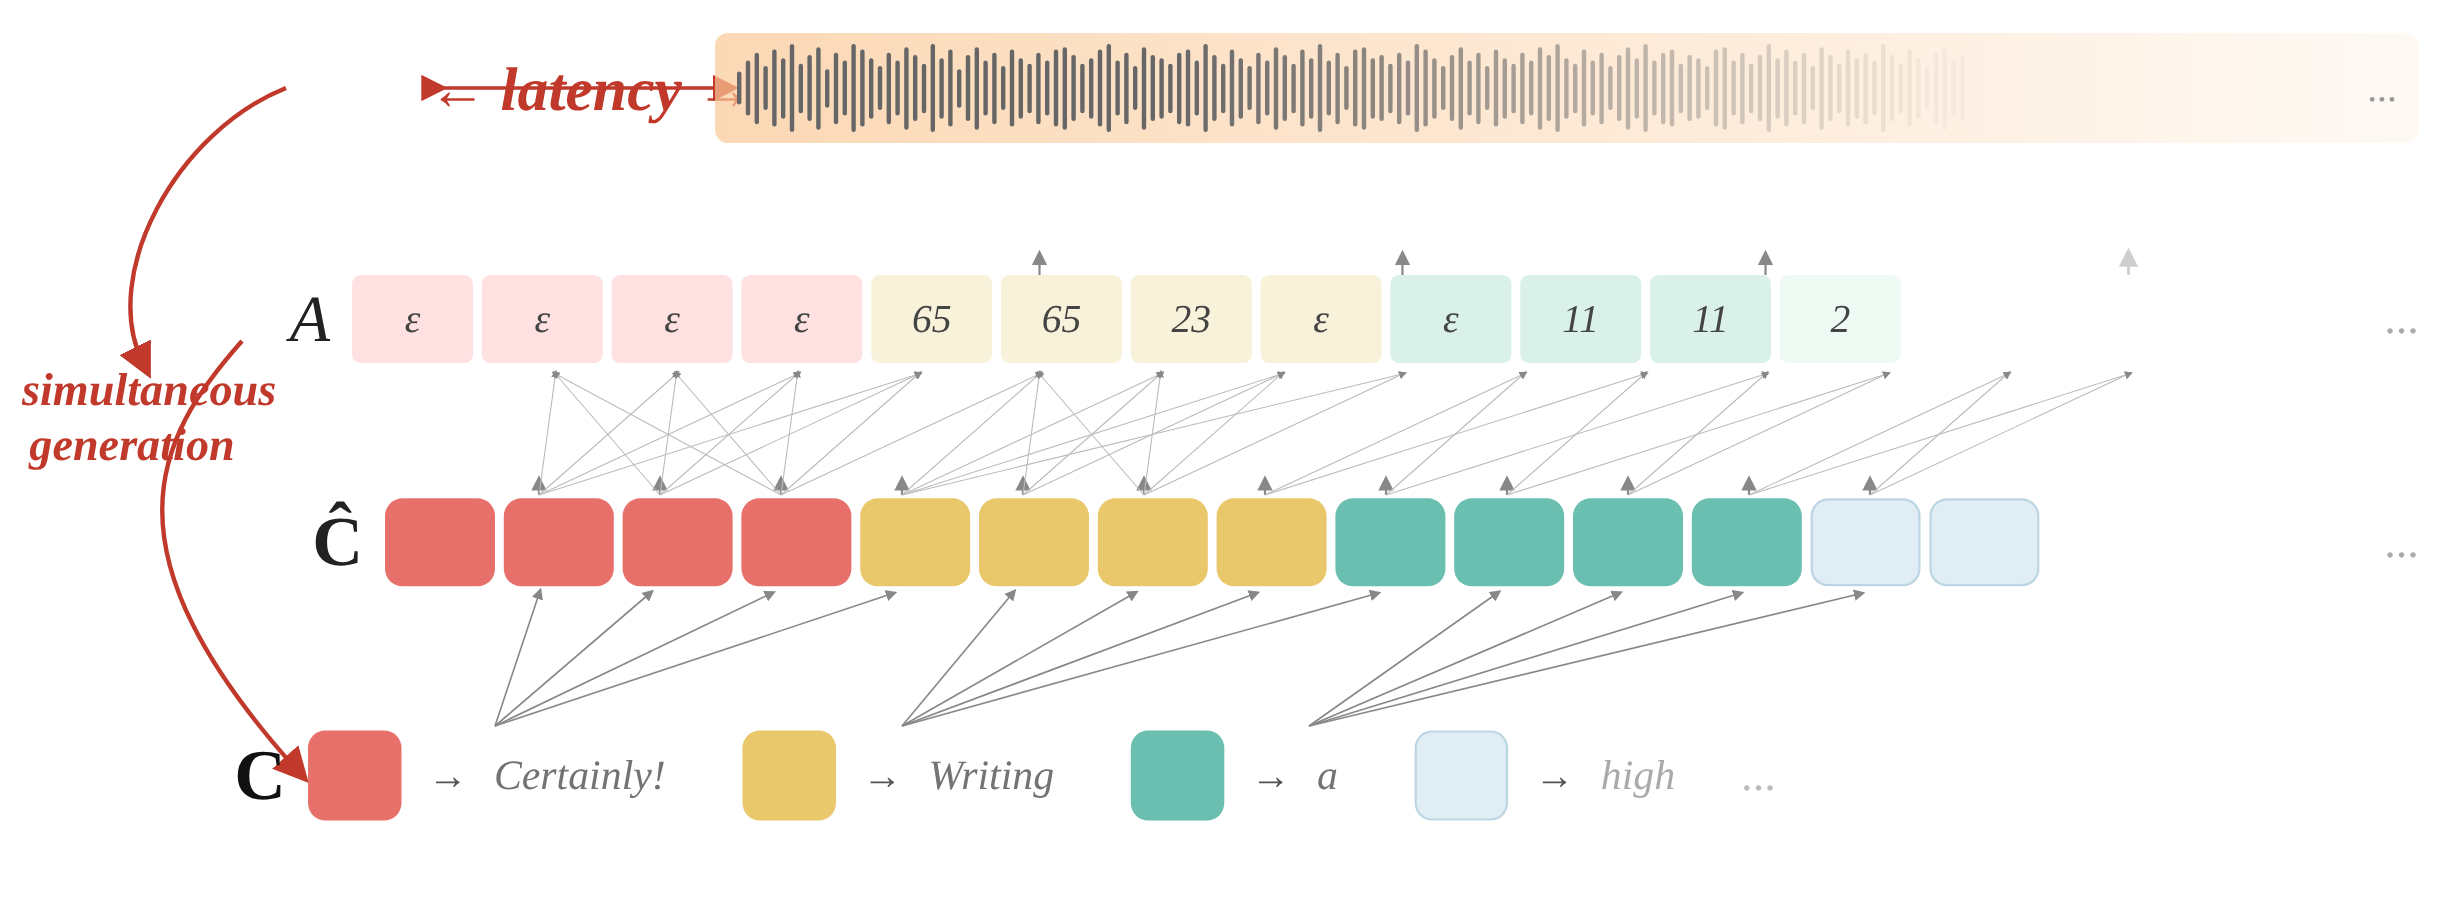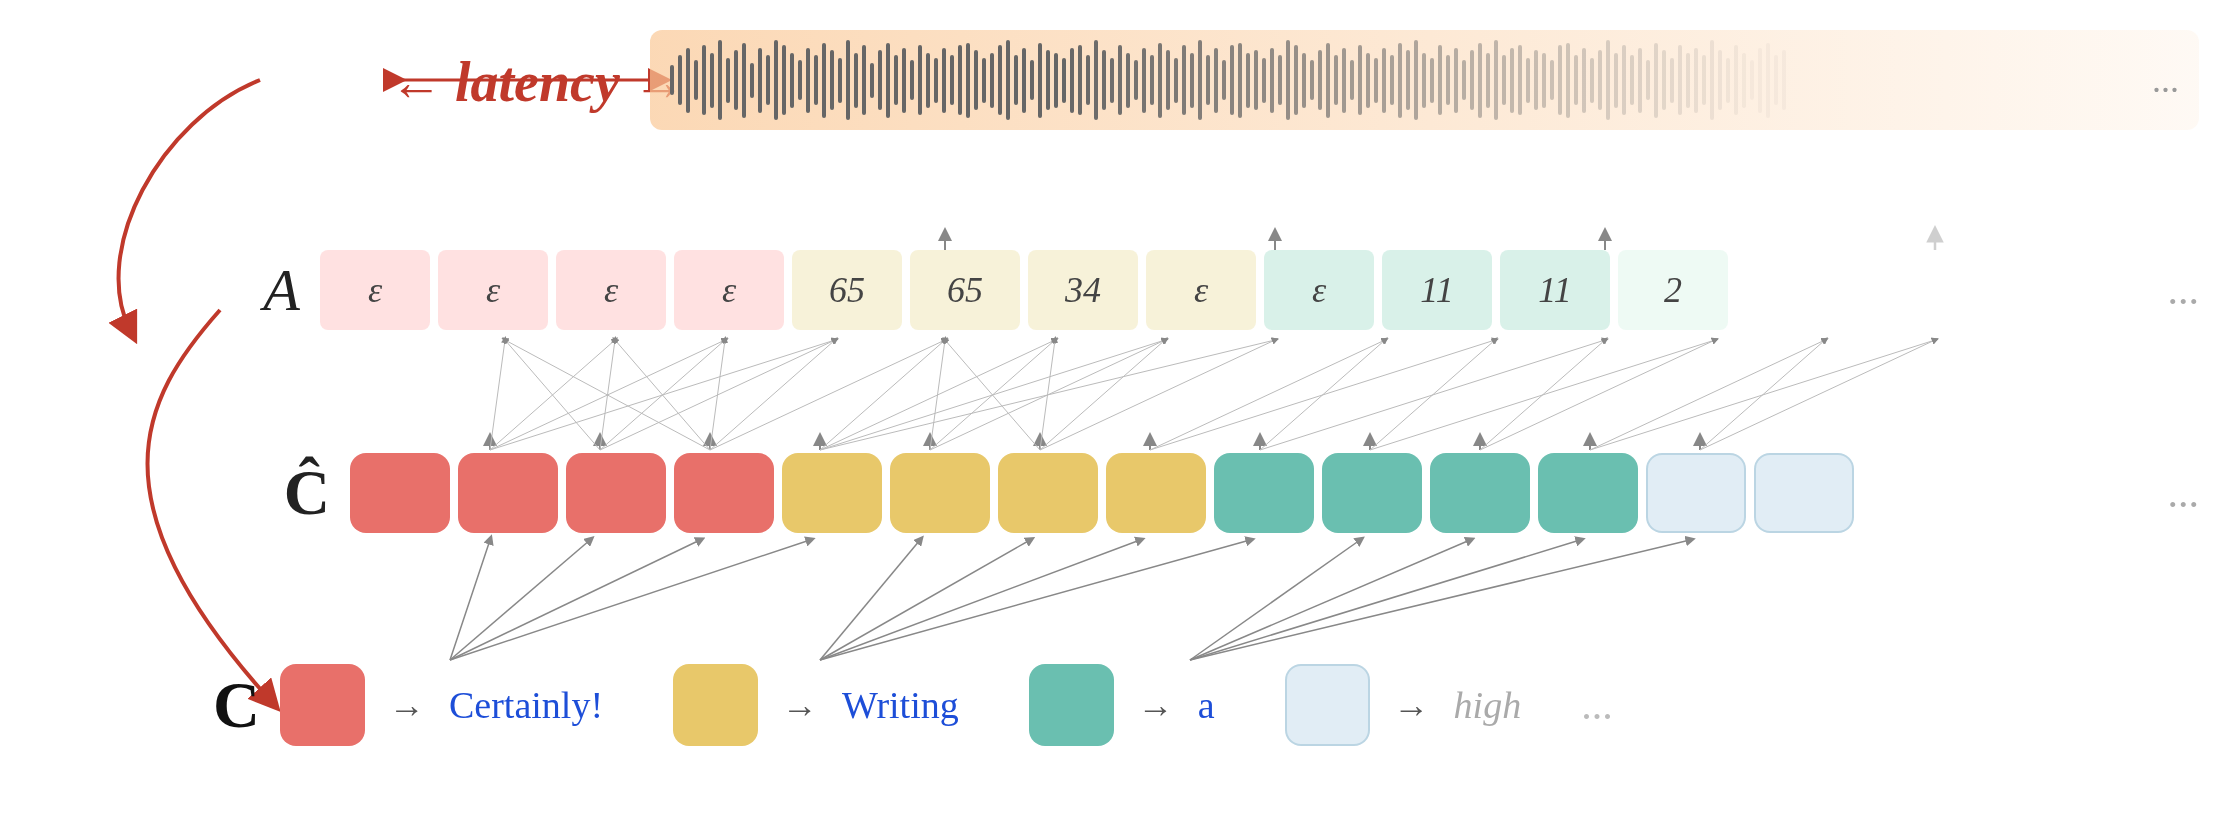--- a/index.html
+++ b/index.html
@@ -218,21 +218,22 @@
     }
 
     .c-arrow {
       color: #555;
       font-size: 36px;
       margin: 0 8px;
     }
 
     .c-word {
       font-size: 38px;
-      color: #1d4ed8;
+      font-style: italic;
+      color: #737373;
     }
 
     .c-word-faded {
       font-size: 38px;
       font-style: italic;
       color: #aaa;
     }
 
     
     .simultaneous-label {
@@ -526,21 +527,21 @@
 
   <div class="a-row">
     <span class="a-label">A</span>
     <div class="a-tokens" id="a-tokens-container">
         <div class="token-cell token-pink">ε</div>
         <div class="token-cell token-pink">ε</div>
         <div class="token-cell token-pink">ε</div>
         <div class="token-cell token-pink">ε</div>
         <div class="token-cell token-yellow">65</div>
         <div class="token-cell token-yellow">65</div>
-        <div class="token-cell token-yellow">34</div>
+        <div class="token-cell token-yellow">23</div>
         <div class="token-cell token-yellow">ε</div>
         <div class="token-cell token-green">ε</div>
         <div class="token-cell token-green">11</div>
         <div class="token-cell token-green">11</div>
         <div class="token-cell token-lightgreen">2</div>
       </div>
     <span style="color:#aaa;font-size:42px;margin-left:10px;">...</span>
   </div>
 
 
@@ -588,14 +589,17 @@
         </div>
         <div class="c-item">
           <div class="c-token-big" style="background: rgba(180, 210, 230, 0.4); border: 2px solid rgba(150, 190, 210, 0.5);"></div>
           <span class="c-arrow">→</span>
           <span class="c-word-faded">high</span>
         </div>
       </div>
     <span style="color:#bbb;font-size:42px;margin-left:20px;">...</span>
   </div>
 
+  <div class="simultaneous-label">
+    <span>simultaneous<br>generation</span>
+  </div>
 
 </div>
 
 </body></html>

